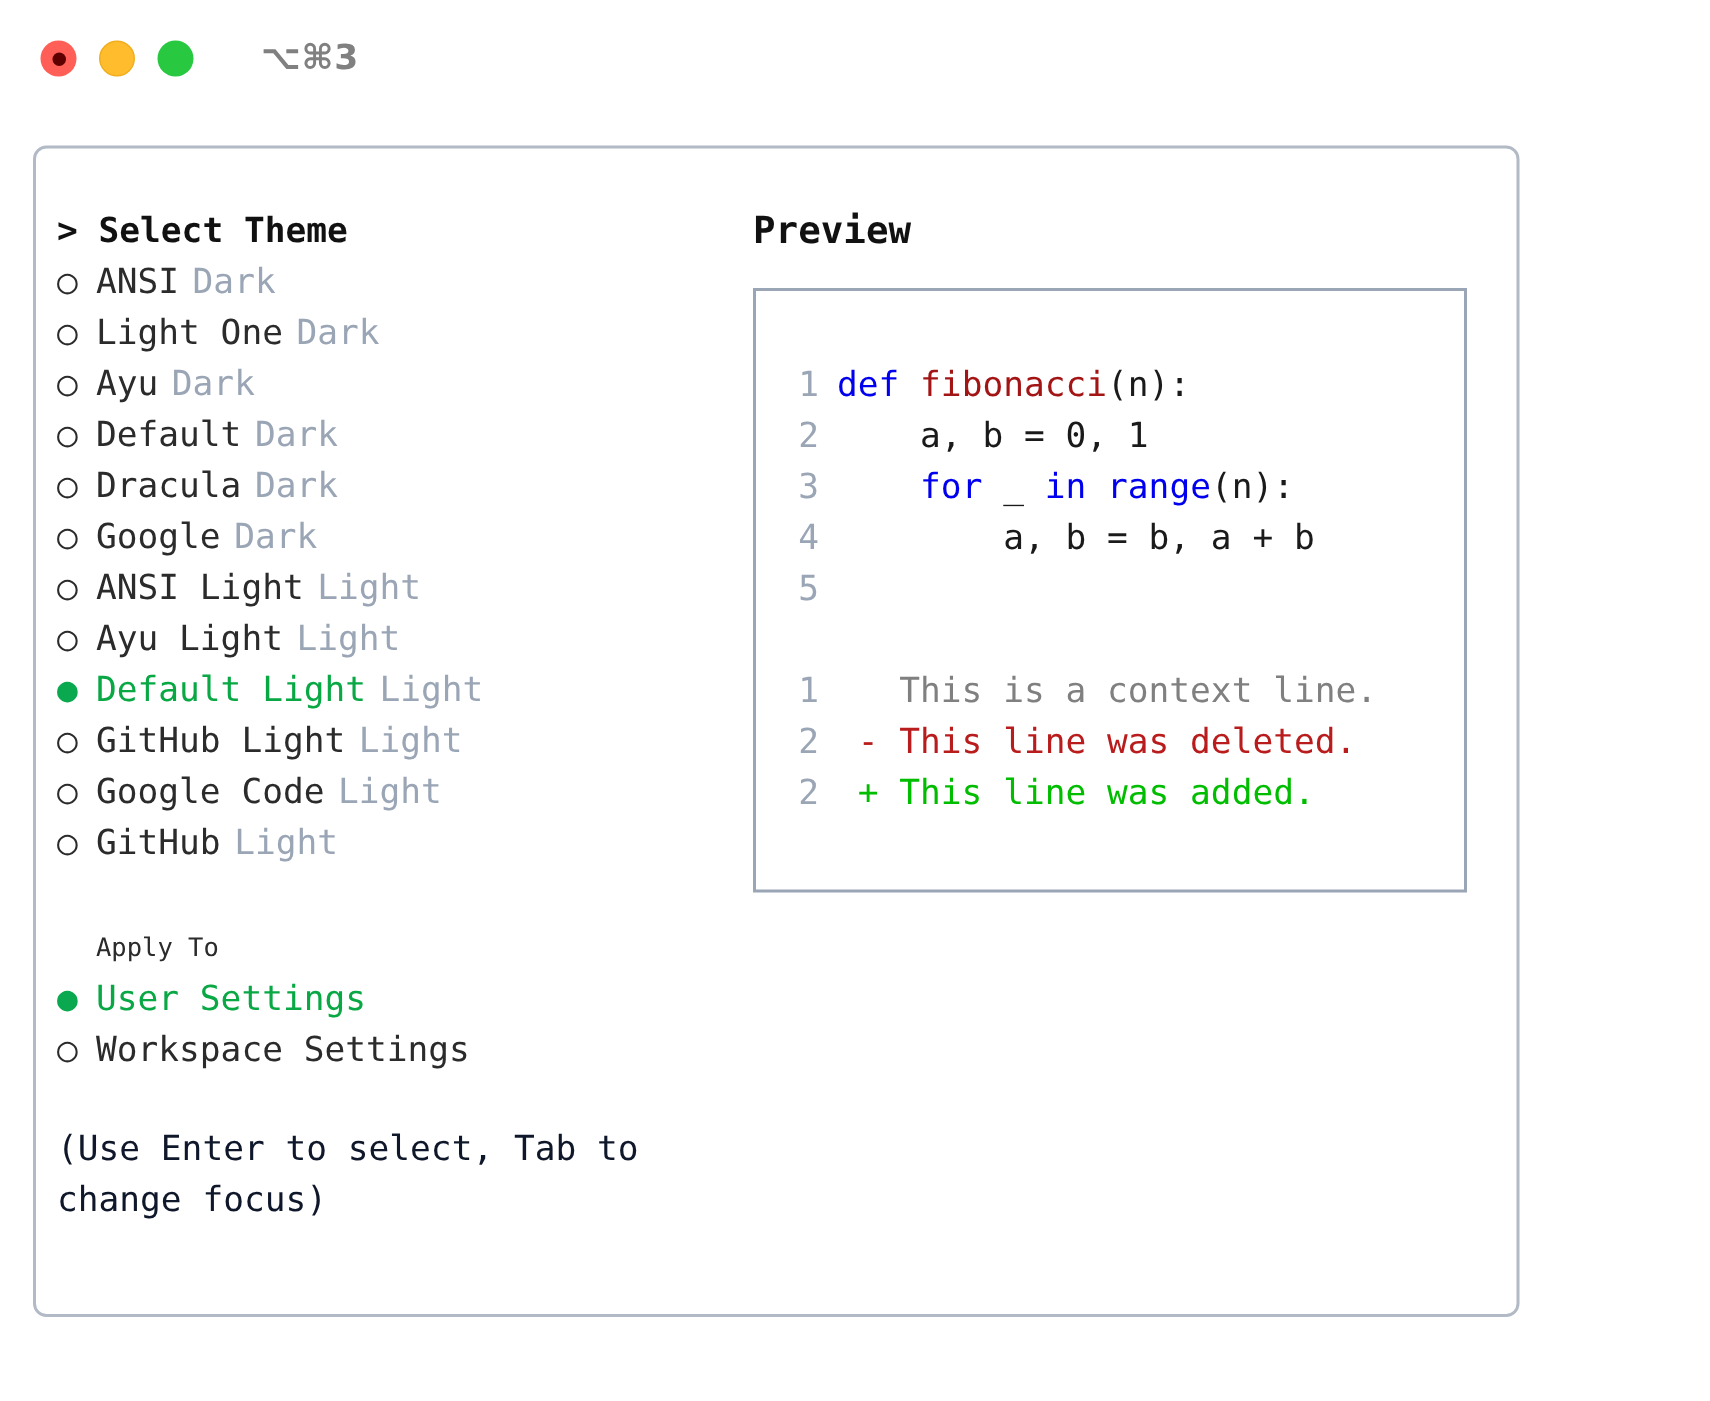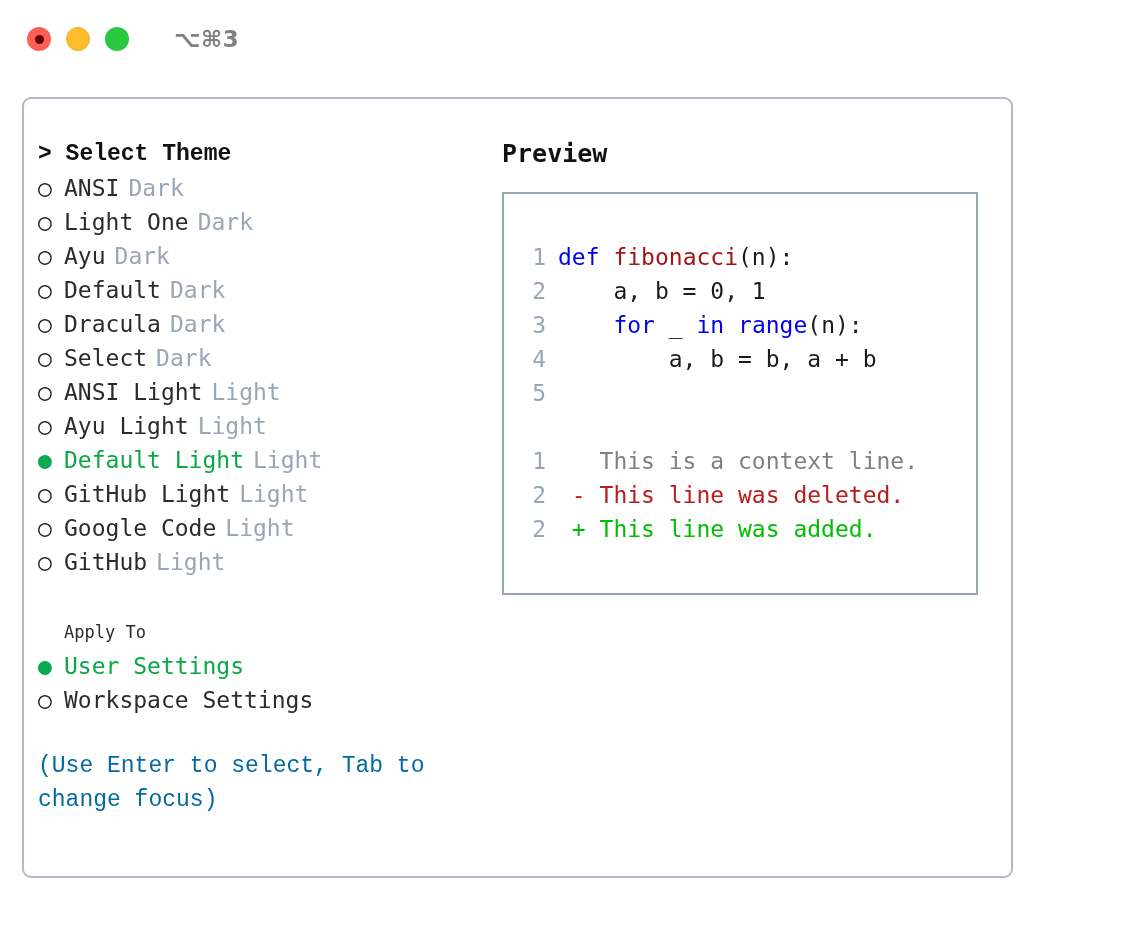--- a/index.html
+++ b/index.html
@@ -83,21 +83,20 @@
     left: 14px;
     top: 38px;
     width: 450px;
   }
   .heading {
     font-size: 23px;
     font-weight: bold;
     color: #111111;
     line-height: 34px;
     white-space: pre;
-    font-family: Liberation Mono, monospace;
   }
   .list-row {
     font-size: 23px;
     line-height: 34px;
     color: #2b2b2b;
     white-space: pre;
     display: flex;
     align-items: baseline;
   }
   .bullet {
@@ -118,23 +117,22 @@
     font-size: 17px;
     color: #2b2b2b;
     line-height: 34px;
     padding-left: 26px;
     white-space: pre;
   }
   .hint {
     margin-top: 32px;
     font-size: 23px;
     line-height: 34px;
-    color: #0369a1;
+    color: #0f172a;
     width: 400px;
-    font-family: Liberation Mono, monospace;
   }
 
   
   .right-col {
     position: absolute;
     left: 478px;
     top: 38px;
     width: 500px;
   }
   .preview-title {
@@ -191,21 +189,21 @@
   <div class="panel">
 
     <div class="left-col">
       <div class="heading">&gt; Select Theme</div>
       <div id="theme-list">
           <div class="list-row"><span class="bullet bullet-off">○</span><span class="row-label">ANSI</span><span class="row-cat">Dark</span></div>
           <div class="list-row"><span class="bullet bullet-off">○</span><span class="row-label">Light One</span><span class="row-cat">Dark</span></div>
           <div class="list-row"><span class="bullet bullet-off">○</span><span class="row-label">Ayu</span><span class="row-cat">Dark</span></div>
           <div class="list-row"><span class="bullet bullet-off">○</span><span class="row-label">Default</span><span class="row-cat">Dark</span></div>
           <div class="list-row"><span class="bullet bullet-off">○</span><span class="row-label">Dracula</span><span class="row-cat">Dark</span></div>
-          <div class="list-row"><span class="bullet bullet-off">○</span><span class="row-label">Select</span><span class="row-cat">Dark</span></div>
+          <div class="list-row"><span class="bullet bullet-off">○</span><span class="row-label">Google</span><span class="row-cat">Dark</span></div>
           <div class="list-row"><span class="bullet bullet-off">○</span><span class="row-label">ANSI Light</span><span class="row-cat">Light</span></div>
           <div class="list-row"><span class="bullet bullet-off">○</span><span class="row-label">Ayu Light</span><span class="row-cat">Light</span></div>
           <div class="list-row"><span class="bullet bullet-on">●</span><span class="row-label selected">Default Light</span><span class="row-cat">Light</span></div>
           <div class="list-row"><span class="bullet bullet-off">○</span><span class="row-label">GitHub Light</span><span class="row-cat">Light</span></div>
           <div class="list-row"><span class="bullet bullet-off">○</span><span class="row-label">Google Code</span><span class="row-cat">Light</span></div>
           <div class="list-row"><span class="bullet bullet-off">○</span><span class="row-label">GitHub</span><span class="row-cat">Light</span></div>
         </div>
 
       <div class="section-gap"></div>
 

